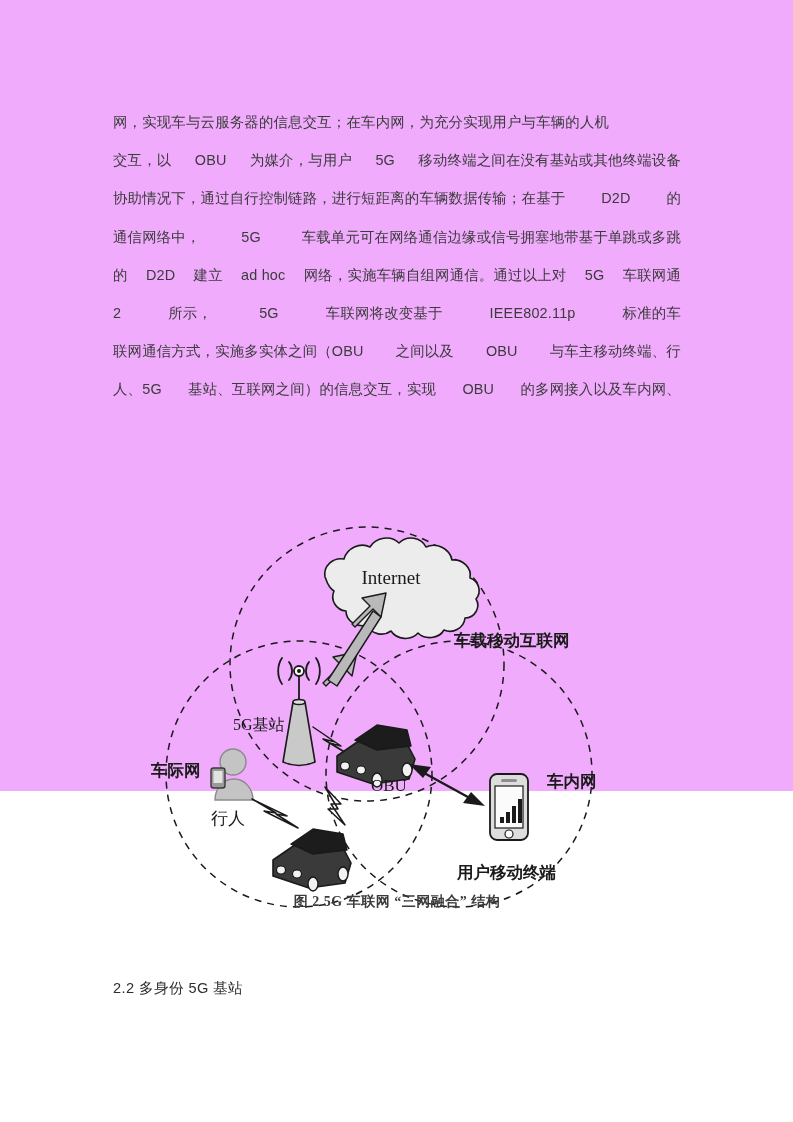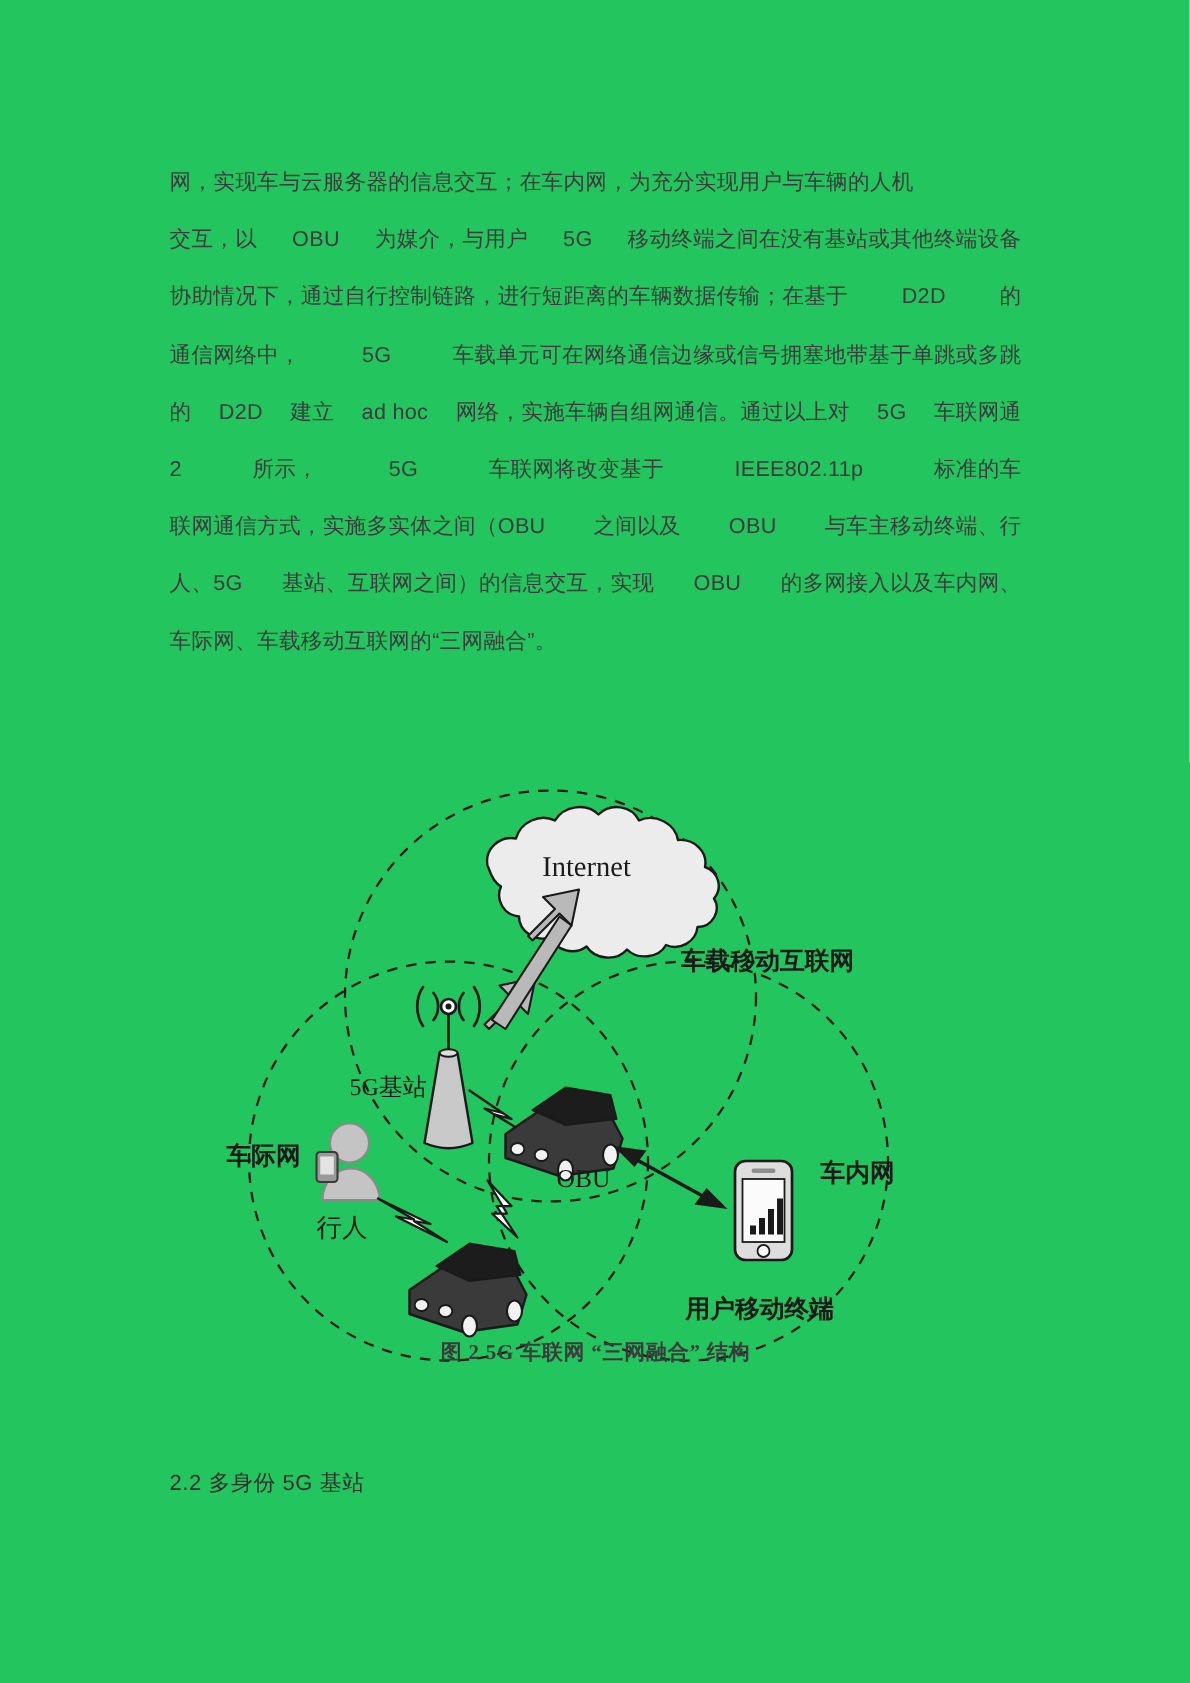--- a/index.html
+++ b/index.html
@@ -13,22 +13,22 @@
     position: relative;
     font-family: "Liberation Sans", "DejaVu Sans", sans-serif;
     color: #3a3a3a;
     overflow: hidden;
   }
 
   .page {
     position: absolute;
     left: 0; top: 0;
     width: 793px;
-    height: 1122px;
-    background: #22c55e;
+    height: 791px;
+    background: #f0abfc;
   }
 
   
   .textblock {
     position: absolute;
     left: 113px;
     top: 103px;
     width: 568px;
   }
   .para-line {
@@ -134,21 +134,20 @@
       <span>与车主移动终端、行</span>
     </div>
 
     <div class="para-line justify">
       <span>人、5G</span>
       <span>基站、互联网之间）的信息交互，实现</span>
       <span>OBU</span>
       <span>的多网接入以及车内网、</span>
     </div>
 
-    <div class="para-line">车际网、车载移动互联网的“三网融合”。</div>
   </div>
 
   <div class="figure">
     <svg width="568" height="400" viewBox="0 0 568 400" xmlns="http://www.w3.org/2000/svg">
 
       <g fill="none" stroke="#1a1a1a" stroke-width="1.5" stroke-dasharray="7 6">
 
         <circle cx="258" cy="152" r="137"></circle>
 
         <circle cx="190" cy="262" r="133"></circle>

